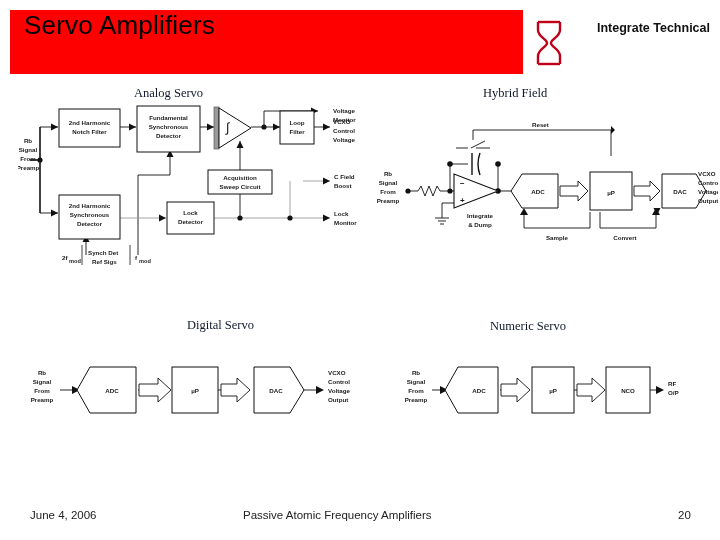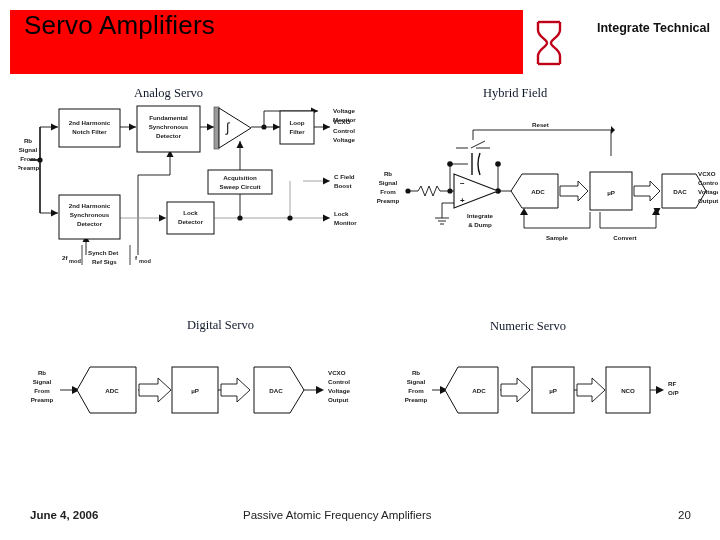--- a/index.html
+++ b/index.html
@@ -42,21 +42,21 @@
   #d-hybrid{left:372px;top:108px;width:346px;height:145px;}
   #d-digital{left:22px;top:355px;width:340px;height:70px;}
   #d-numeric{left:400px;top:355px;width:300px;height:70px;}
 
   .diagram svg{display:block;}
   .lbl{font-family:"Liberation Sans", sans-serif;font-size:6.2px;fill:#1a1a1a;font-weight:bold;}
   .lbl-sm{font-family:"Liberation Sans", sans-serif;font-size:5.6px;fill:#1a1a1a;font-weight:bold;}
 
   
   .footer{position:absolute;font-size:11.5px;color:#222;}
-  #footer-date{left:30px;top:509px;font-weight:bold;}
+  #footer-date{left:30px;top:509px;}
   #footer-center{left:243px;top:509px;}
   #footer-page{left:678px;top:509px;}
 </style>
 </head>
 <body>
 
 <div id="title-bar" style="background: rgb(254, 0, 0);">
   <div id="title-text">Servo Amplifiers</div>
 </div>
 

